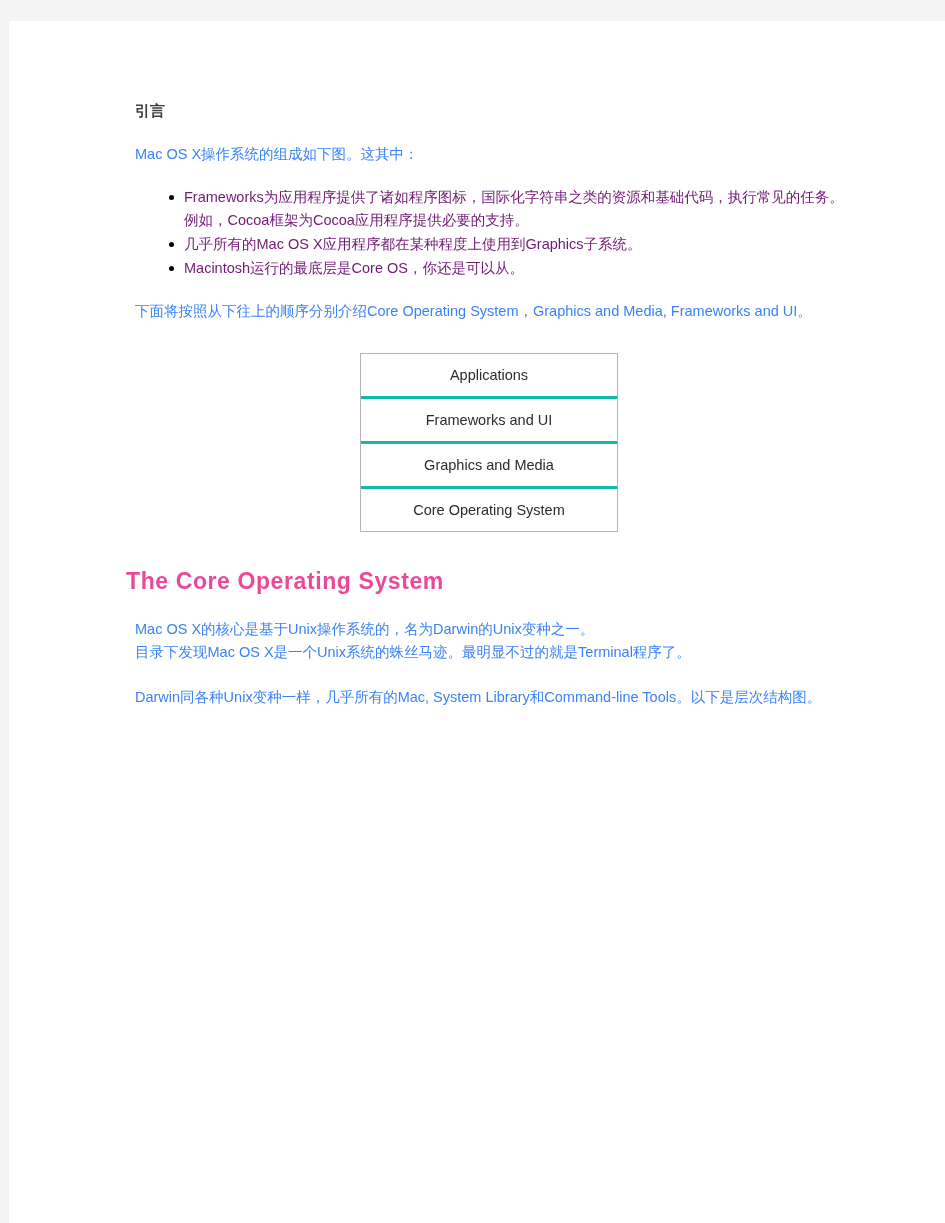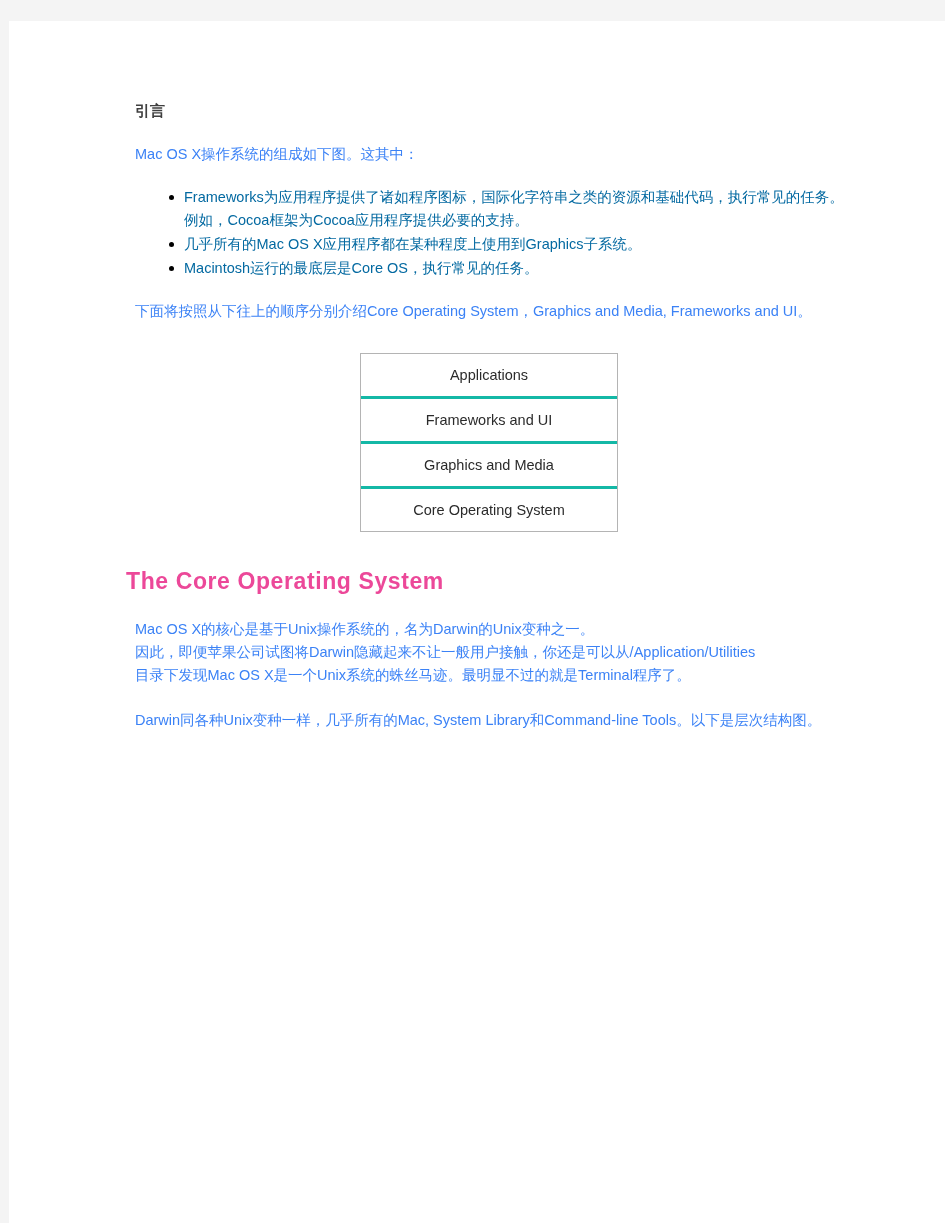--- a/index.html
+++ b/index.html
@@ -79,21 +79,21 @@
 
   
   ul.bullets {
     list-style: none;
     margin: 0 0 20px 0;
     padding: 0;
   }
   ul.bullets li {
     position: relative;
     font-size: 14.5px;
-    color: #0369a1;
+    color: #701a75;
     line-height: 23px;
     padding-left: 58px;
     margin-bottom: 1px;
   }
   ul.bullets li::before {
     content: "";
     position: absolute;
     left: 43px;
     top: 9px;
     width: 5px;
@@ -133,38 +133,37 @@
   <div class="content">
 
 
     <h2 class="sub-heading">引言</h2>
 
     <p class="para">Mac OS X操作系统的组成如下图。这其中：</p>
 
     <ul class="bullets">
       <li>Frameworks为应用程序提供了诸如程序图标，国际化字符串之类的资源和基础代码，执行常见的任务。例如，Cocoa框架为Cocoa应用程序提供必要的支持。</li>
       <li>几乎所有的Mac OS X应用程序都在某种程度上使用到Graphics子系统。</li>
-      <li>Macintosh运行的最底层是Core OS，执行常见的任务。</li>
+      <li>Macintosh运行的最底层是Core OS，你还是可以从。</li>
     </ul>
 
     <p class="para block">下面将按照从下往上的顺序分别介绍Core Operating System，Graphics and Media, Frameworks and UI。</p>
 
     <div class="diagram-wrap">
       <div class="stack-diagram">
         <div class="stack-row">Applications</div>
         <div class="stack-row">Frameworks and UI</div>
         <div class="stack-row">Graphics and Media</div>
         <div class="stack-row">Core Operating System</div>
       </div>
     </div>
 
     <h2 class="blue-heading">The Core Operating System</h2>
 
     <p class="para block para-lines">
       <span>Mac OS X的核心是基于Unix操作系统的，名为Darwin的Unix变种之一。</span>
-      <span>因此，即便苹果公司试图将Darwin隐藏起来不让一般用户接触，你还是可以从/Application/Utilities</span>
       <span>目录下发现Mac OS X是一个Unix系统的蛛丝马迹。最明显不过的就是Terminal程序了。</span>
     </p>
 
     <p class="para">Darwin同各种Unix变种一样，几乎所有的Mac, System Library和Command-line Tools。以下是层次结构图。</p>
 
   </div>
 </div>
 
 </body></html>

